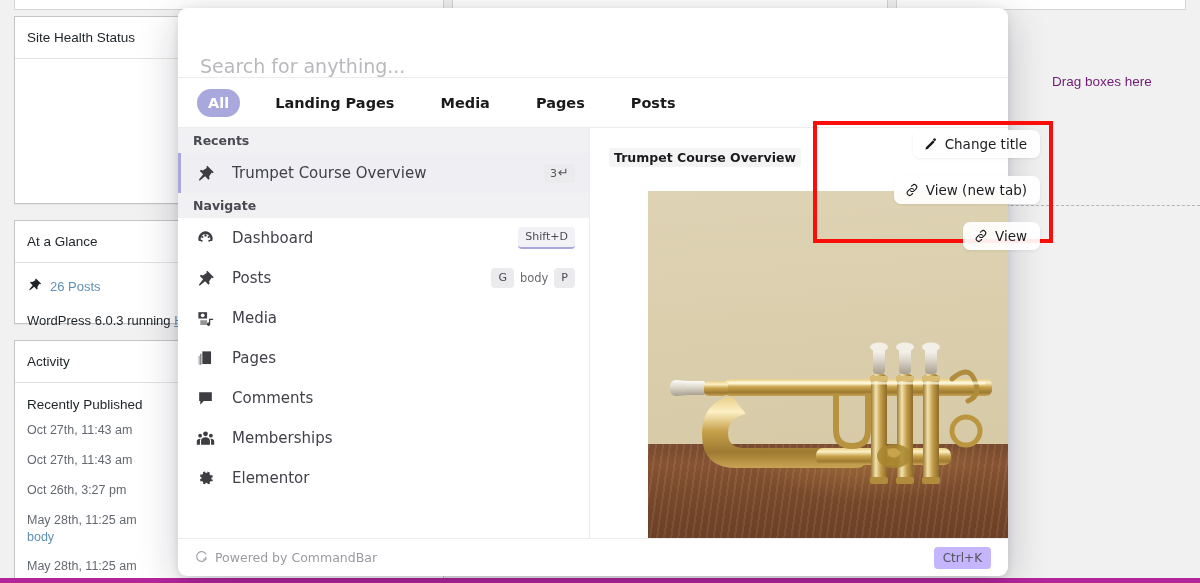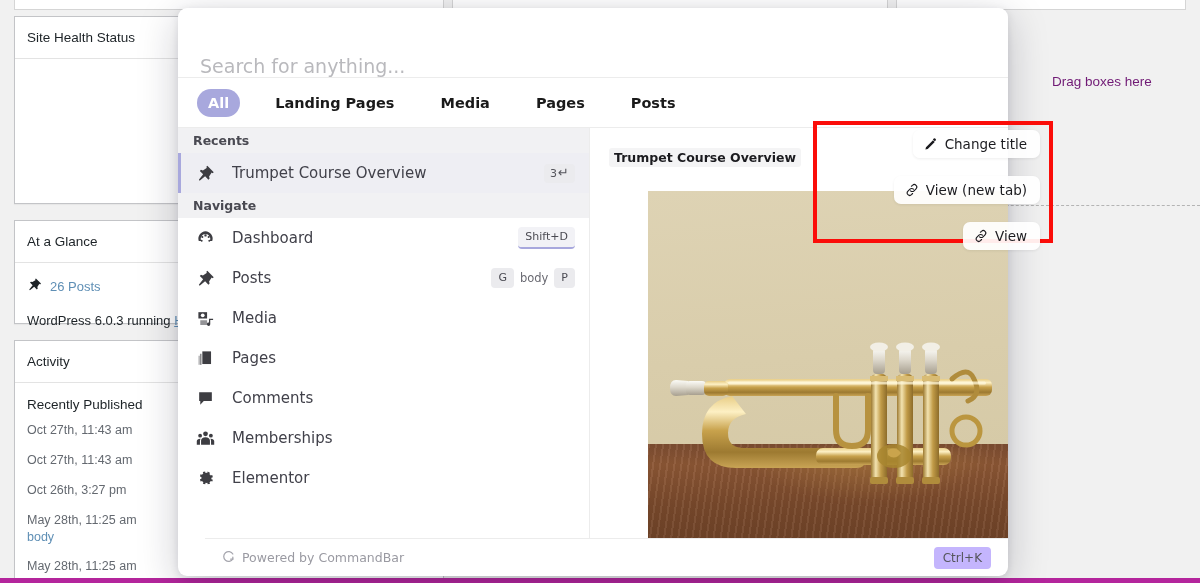--- a/index.html
+++ b/index.html
@@ -411,21 +411,20 @@
   .action-btn svg { flex: 0 0 auto; }
 
   
   #cb-footer {
     flex: 0 0 38px;
     border-top: 1px solid #ececec;
     display: flex;
     align-items: center;
     justify-content: space-between;
     padding: 0 17px;
-    margin-left: 27px;
   }
   #cb-powered {
     display: flex;
     align-items: center;
     gap: 7px;
     font-size: 12.5px;
     color: #9a9aa2;
   }
   #cb-ctrlk {
     background: #c4b5fd;

